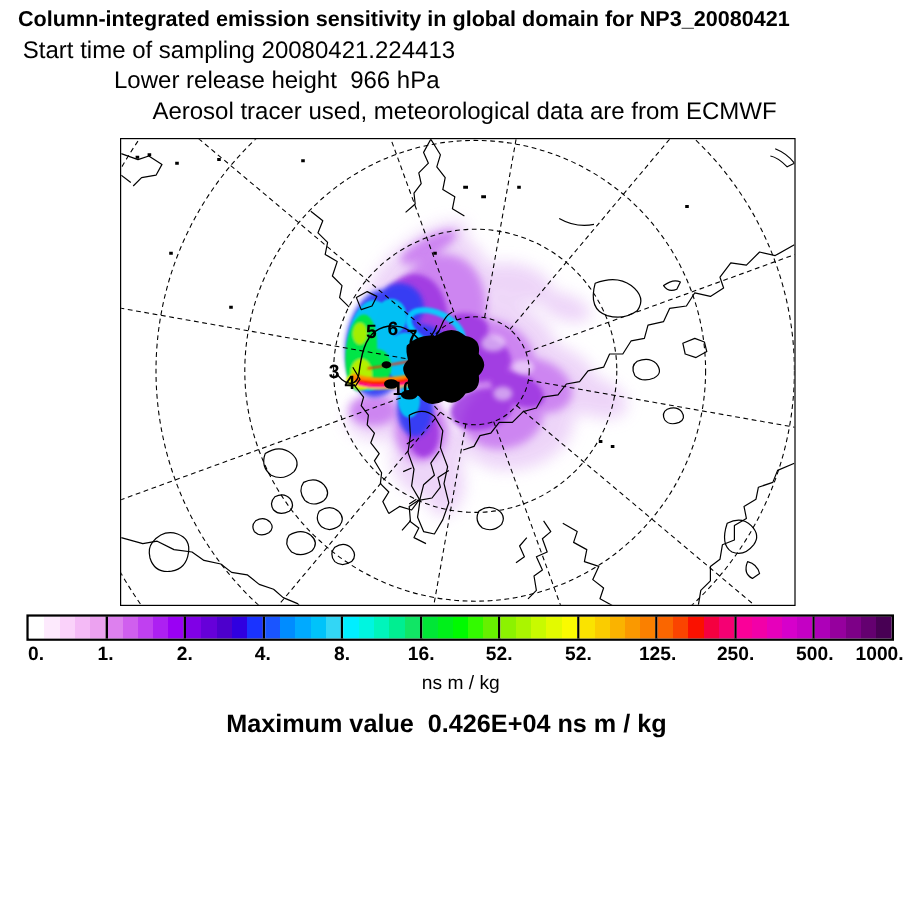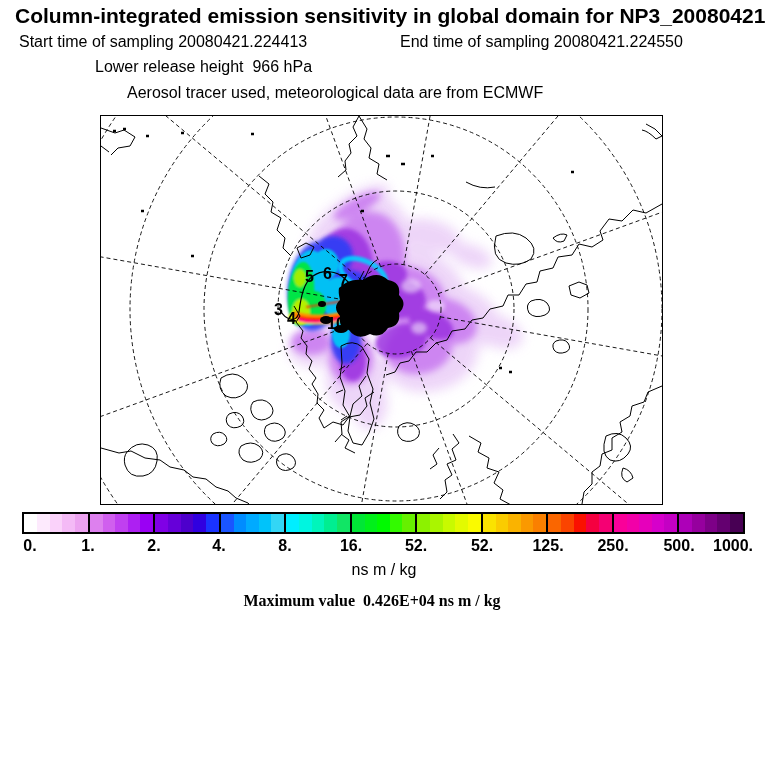--- a/index.html
+++ b/index.html
@@ -1,42 +1,41 @@
 <!DOCTYPE html>
 <html><head>
 <meta charset="utf-8">
 <style>
   html,body{margin:0;padding:0;background:#ffffff;}
   .page{position:relative;width:768px;height:768px;background:#ffffff;
         font-family:"Liberation Sans","DejaVu Sans",sans-serif;color:#000;overflow:hidden;}
-  .hdr{position:absolute;white-space:pre;font-size:16px;line-height:18px;}
-  .title{font-weight:bold;font-size:21px;}
+  .hdr{position:absolute;white-space:pre;font-size:20px;line-height:18px;}
+  .title{font-weight:bold;font-size:18px;}
   .map{position:absolute;left:100px;top:115px;width:561px;height:388px;
        border:1px solid #000;background:#fff;}
   .map svg{position:absolute;left:0;top:0;}
   .cbar{position:absolute;left:22px;top:512px;width:719px;height:18px;
         border:2px solid #000;display:flex;}
   .cb-seg{flex:1 1 0;height:100%;border-right:2px solid #000;}
   .cb-seg:last-child{border-right:none;}
   .tick{position:absolute;top:537px;transform:translateX(-50%);
         font-size:16px;font-weight:bold;white-space:pre;}
   .unit{position:absolute;left:384px;top:561px;transform:translateX(-50%);
         font-size:16px;font-weight:normal;}
   .maxv{position:absolute;left:372px;top:592px;transform:translateX(-50%);
-        font-size:16px;font-weight:bold;white-space:pre;font-family:Liberation Serif, serif;}
+        font-size:21px;font-weight:bold;white-space:pre;}
   .traj-label{font-family:"Liberation Sans",sans-serif;font-weight:bold;font-size:16px;fill:#000;}
 </style>
 </head>
 <body>
 
 <div class="page">
 
   <div class="hdr title" style="left:15px;top:7px;">Column-integrated emission sensitivity in global domain for NP3_20080421</div>
   <div class="hdr" style="left:19px;top:33px;">Start time of sampling 20080421.224413</div>
-  <div class="hdr" style="left:400px;top:33px;">End time of sampling 20080421.224550</div>
   <div class="hdr" style="left:95px;top:58px;">Lower release height  966 hPa</div>
   <div class="hdr" style="left:127px;top:84px;">Aerosol tracer used, meteorological data are from ECMWF</div>
 
   <div class="map">
     <svg width="561" height="388" viewBox="0 0 561 388">
       <defs>
         <filter id="b7" x="-60%" y="-60%" width="220%" height="220%">
             <feGaussianBlur stdDeviation="6"></feGaussianBlur>
           </filter>
         <filter id="b4" x="-60%" y="-60%" width="220%" height="220%">

